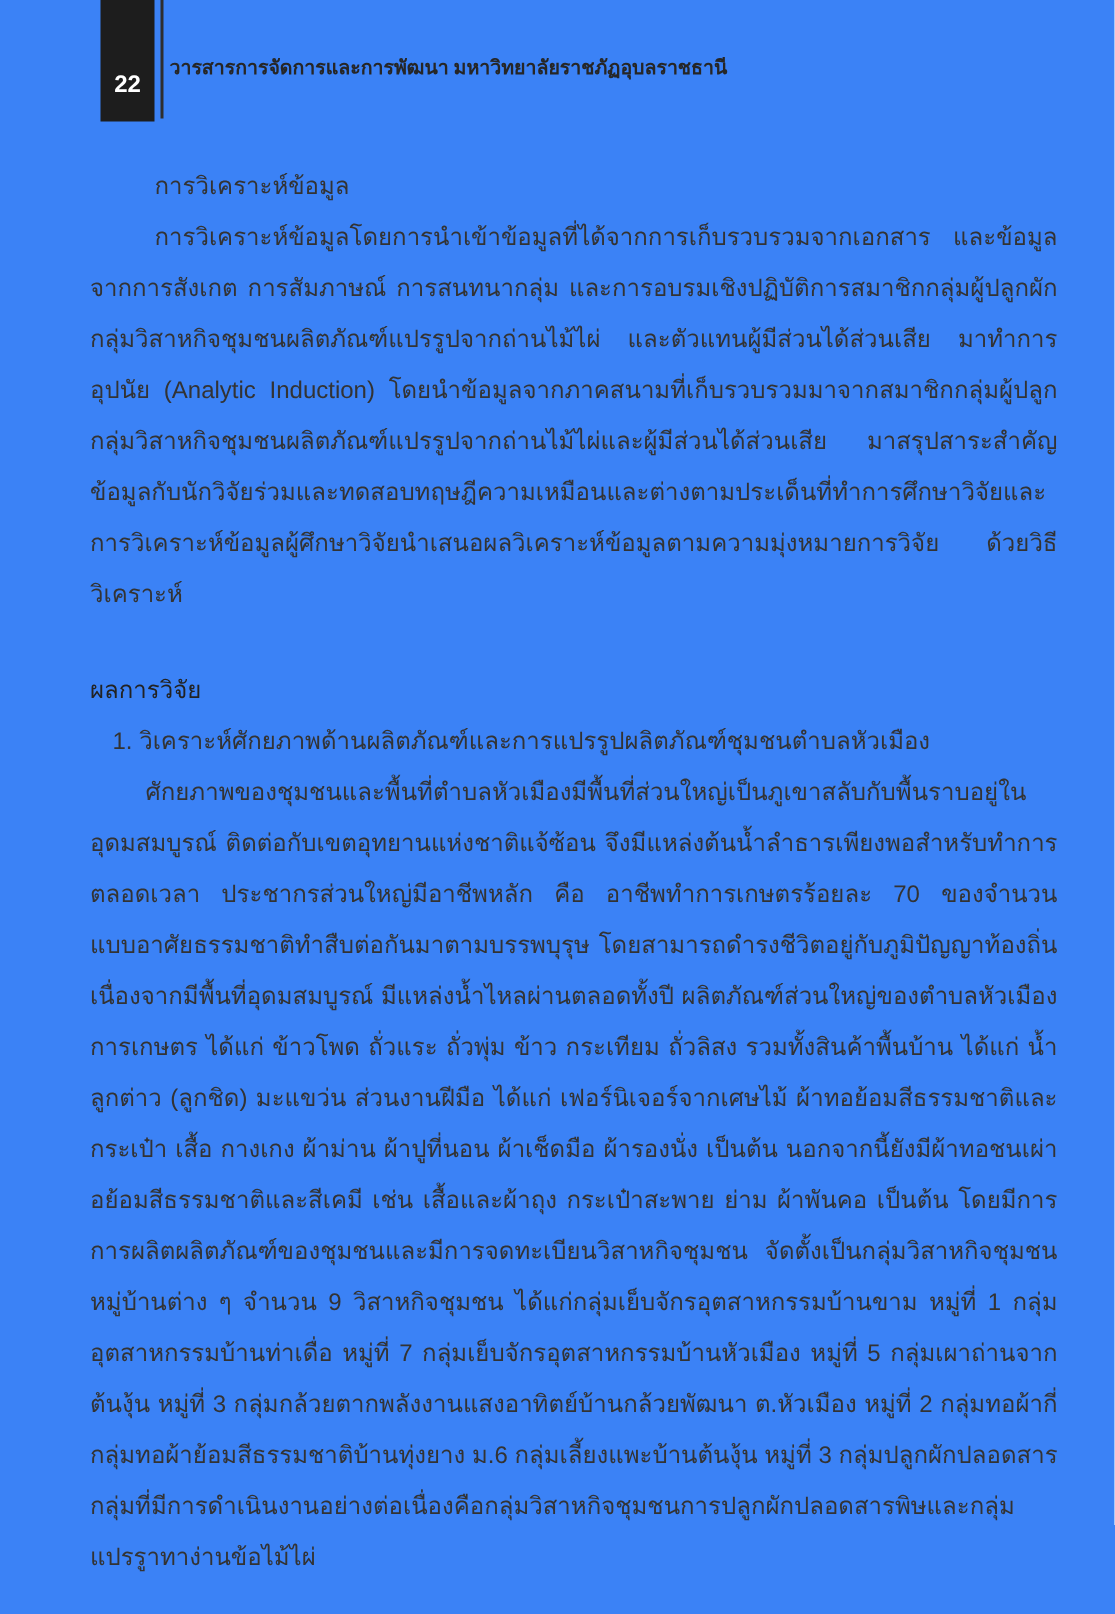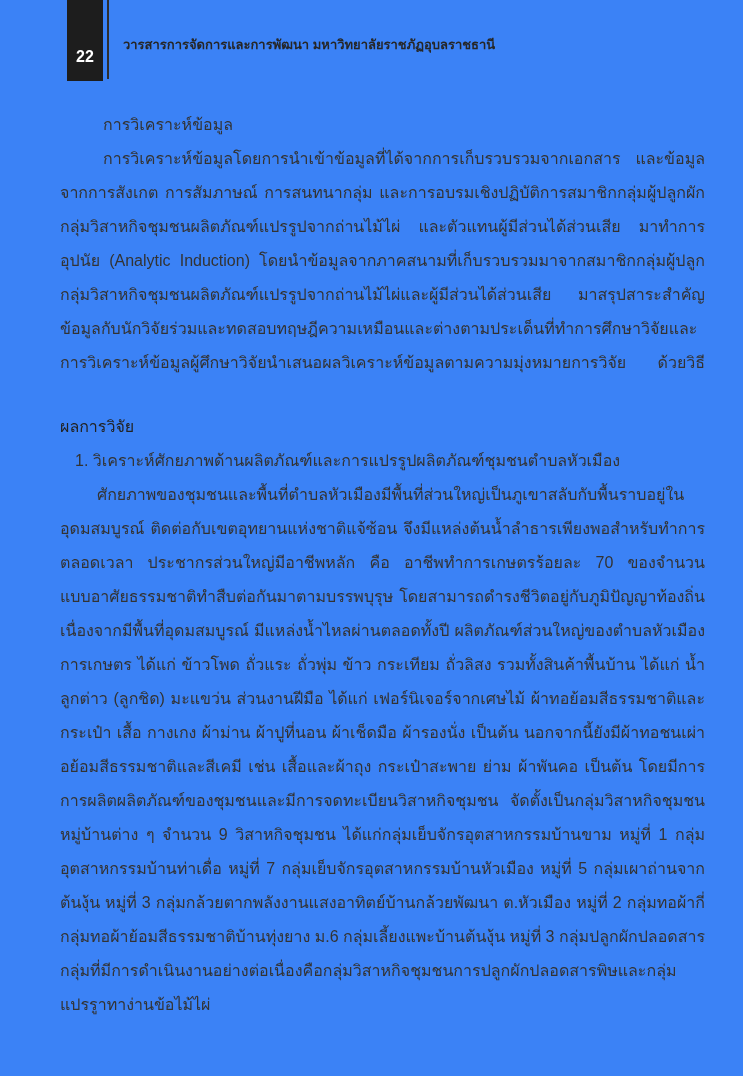--- a/index.html
+++ b/index.html
@@ -39,23 +39,24 @@
   .header-divider {
     position: absolute;
     left: 107px;
     top: 0;
     width: 2px;
     height: 79px;
     background: #2e2e2e;
   }
   .header-text {
     position: absolute;
-    left: 123px;
+    left: 113px;
     top: 35px;
     width: 560px;
+    font-family: Liberation Serif, serif;
   }
   .header-text .hline {
     font-size: 13px;
     font-weight: bold;
     line-height: 20px;
     color: #262626;
     white-space: nowrap;
   }
   
   .body-text {
@@ -106,20 +107,21 @@
   <div class="body-text">
     <div class="tline indent-43">การวิเคราะห์ข้อมูล</div>
 
     <div class="tline just indent-43">การวิเคราะห์ข้อมูลโดยการนำเข้าข้อมูลที่ได้จากการเก็บรวบรวมจากเอกสาร และข้อมูลภาคสนามที่ได้</div>
     <div class="tline just">จากการสังเกต การสัมภาษณ์ การสนทนากลุ่ม และการอบรมเชิงปฏิบัติการสมาชิกกลุ่มผู้ปลูกผักปลอดสารพิษ</div>
     <div class="tline just">กลุ่มวิสาหกิจชุมชนผลิตภัณฑ์แปรรูปจากถ่านไม้ไผ่ และตัวแทนผู้มีส่วนได้ส่วนเสีย มาทำการวิเคราะห์ข้อมูลแบบ</div>
     <div class="tline just">อุปนัย (Analytic Induction) โดยนำข้อมูลจากภาคสนามที่เก็บรวบรวมมาจากสมาชิกกลุ่มผู้ปลูกผักปลอดสารพิษ</div>
     <div class="tline just">กลุ่มวิสาหกิจชุมชนผลิตภัณฑ์แปรรูปจากถ่านไม้ไผ่และผู้มีส่วนได้ส่วนเสีย มาสรุปสาระสำคัญเพื่อนำมาตรวจสอบ</div>
     <div class="tline just">ข้อมูลกับนักวิจัยร่วมและทดสอบทฤษฎีความเหมือนและต่างตามประเด็นที่ทำการศึกษาวิจัยและการนำเสนอผล</div>
     <div class="tline just">การวิเคราะห์ข้อมูลผู้ศึกษาวิจัยนำเสนอผลวิเคราะห์ข้อมูลตามความมุ่งหมายการวิจัย ด้วยวิธีการพรรณนา</div>
+    <div class="tline">วิเคราะห์</div>
 
     <div class="tline results-heading">ผลการวิจัย</div>
     <div class="tline indent-15">1. วิเคราะห์ศักยภาพด้านผลิตภัณฑ์และการแปรรูปผลิตภัณฑ์ชุมชนตำบลหัวเมือง</div>
 
     <div class="tline just indent-37">ศักยภาพของชุมชนและพื้นที่ตำบลหัวเมืองมีพื้นที่ส่วนใหญ่เป็นภูเขาสลับกับพื้นราบอยู่ในเขตป่าไม้ที่</div>
     <div class="tline just">อุดมสมบูรณ์ ติดต่อกับเขตอุทยานแห่งชาติแจ้ซ้อน จึงมีแหล่งต้นน้ำลำธารเพียงพอสำหรับทำการเกษต ร</div>
     <div class="tline just">ตลอดเวลา ประชากรส่วนใหญ่มีอาชีพหลัก คือ อาชีพทำการเกษตรร้อยละ 70 ของจำนวนประชากรทั้งหมด</div>
     <div class="tline just">แบบอาศัยธรรมชาติทำสืบต่อกันมาตามบรรพบุรุษ โดยสามารถดำรงชีวิตอยู่กับภูมิปัญญาท้องถิ่นได้อย่างกลมกลืน</div>
     <div class="tline just">เนื่องจากมีพื้นที่อุดมสมบูรณ์ มีแหล่งน้ำไหลผ่านตลอดทั้งปี ผลิตภัณฑ์ส่วนใหญ่ของตำบลหัวเมืองเป็นสินค้าทาง</div>
     <div class="tline just">การเกษตร ได้แก่ ข้าวโพด ถั่วแระ ถั่วพุ่ม ข้าว กระเทียม ถั่วลิสง รวมทั้งสินค้าพื้นบ้าน ได้แก่ น้ำผึ้งป่า รถด่วน</div>

